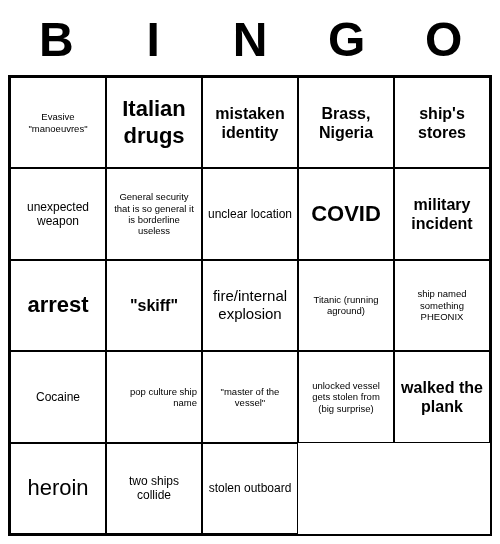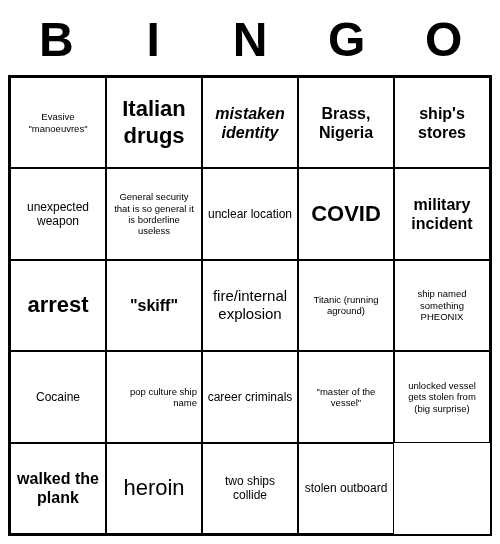--- a/index.html
+++ b/index.html
@@ -63,35 +63,34 @@
   <span class="bingo-letter">B</span>
   <span class="bingo-letter">I</span>
   <span class="bingo-letter">N</span>
   <span class="bingo-letter">G</span>
   <span class="bingo-letter">O</span>
 </div>
 
 <div id="bingo-grid">
 <div class="cell" style="font-size: 9.5px;">Evasive "manoeuvres"</div>
     <div class="cell" style="font-size: 22px; font-weight: bold;">Italian drugs</div>
-    <div class="cell" style="font-size: 16px; font-weight: bold; font-style: italic;">mistaken identity</div>
+    <div class="cell" style="font-size: 16px; font-weight: bold;">mistaken identity</div>
     <div class="cell" style="font-size: 16px; font-weight: bold;">Brass, Nigeria</div>
     <div class="cell" style="font-size: 16px; font-weight: bold;">ship's stores</div>
     <div class="cell" style="font-size: 12px;">unexpected weapon</div>
     <div class="cell" style="font-size: 9.5px;">General security that is so general it is borderline useless</div>
     <div class="cell" style="font-size: 12px;">unclear location</div>
     <div class="cell" style="font-size: 22px; font-weight: bold;">COVID</div>
     <div class="cell" style="font-size: 16px; font-weight: bold;">military incident</div>
     <div class="cell" style="font-size: 22px; font-weight: bold;">arrest</div>
     <div class="cell" style="font-size: 16px; font-weight: bold;">"skiff"</div>
     <div class="cell" style="font-size: 15px;">fire/internal explosion</div>
     <div class="cell" style="font-size: 9.5px;">Titanic (running aground)</div>
     <div class="cell" style="font-size: 9.5px;">ship named something PHEONIX</div>
     <div class="cell" style="font-size: 12px; text-align: center;">Cocaine</div>
     <div class="cell" style="font-size: 9.5px; text-align: right;">pop culture ship name</div>
-    <div class="cell" style="font-size: 12px;">career criminals</div>
     <div class="cell" style="font-size: 9.5px;">"master of the vessel"</div>
     <div class="cell" style="font-size: 9.5px;">unlocked vessel gets stolen from (big surprise)</div>
     <div class="cell" style="font-size: 16px; font-weight: bold;">walked the plank</div>
     <div class="cell" style="font-size: 22px; font-weight: normal;">heroin</div>
     <div class="cell" style="font-size: 12px;">two ships collide</div>
     <div class="cell" style="font-size: 12px;">stolen outboard</div>
   </div>
 
 </body></html>

